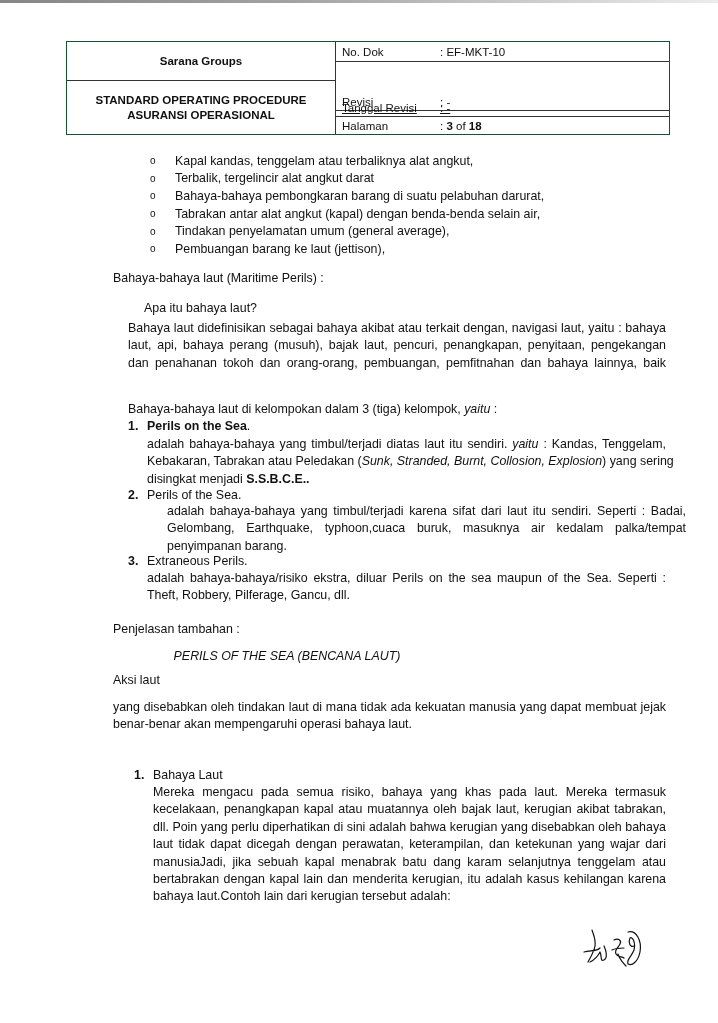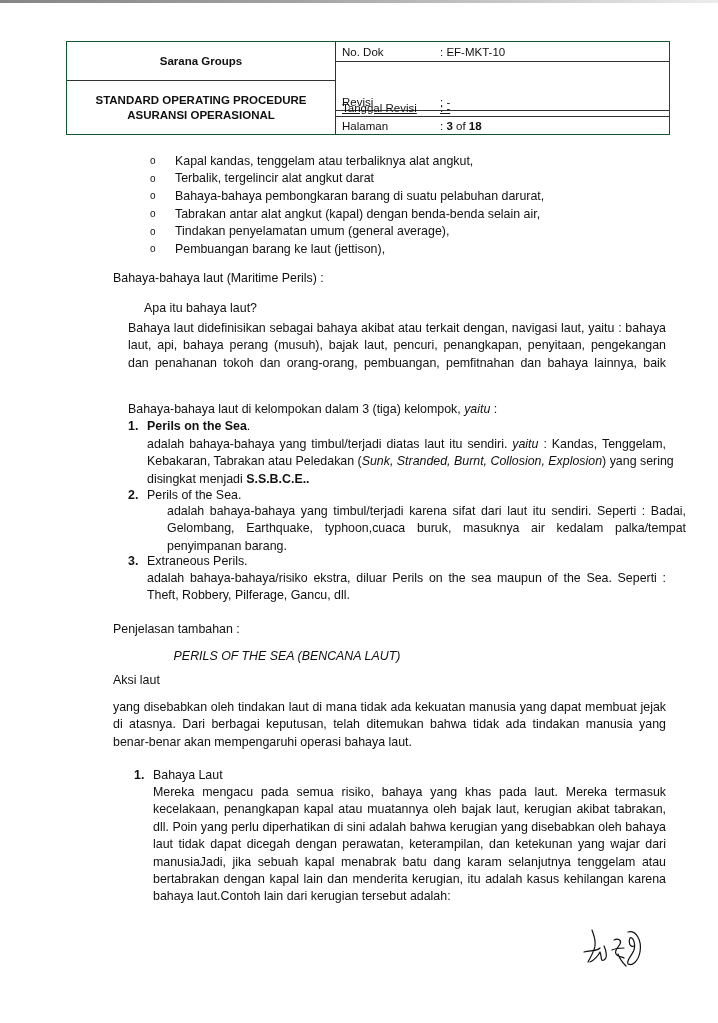--- a/index.html
+++ b/index.html
@@ -137,21 +137,20 @@
   <span class="ln">adalah bahaya-bahaya/risiko ekstra, diluar Perils on the sea maupun of the Sea. Seperti :</span>
   <span class="ln last">Theft, Robbery, Pilferage, Gancu, dll.</span>
 </div>
 
 <div class="t" style="left:113px;top:621px;">Penjelasan tambahan :</div>
 <div class="t bold ital" style="left:0;width:574px;text-align:center;top:648px;">PERILS OF THE SEA (BENCANA LAUT)</div>
 <div class="t bold" style="left:113px;top:672px;">Aksi laut</div>
 
 <div class="p" style="left:113px;top:699px;width:553px;">
   <span class="ln">yang disebabkan oleh tindakan laut di mana tidak ada kekuatan manusia yang dapat membuat jejak</span>
-  <span class="ln">di atasnya. Dari berbagai keputusan, telah ditemukan bahwa tidak ada tindakan manusia yang</span>
   <span class="ln last">benar-benar akan mempengaruhi operasi bahaya laut.</span>
 </div>
 
 <div class="num" style="left:134px;top:767px;line-height:17px;">1.</div>
 <div class="t bold" style="left:153px;top:767px;">Bahaya Laut</div>
 <div class="p" style="left:153px;top:784px;width:513px;">
   <span class="ln">Mereka mengacu pada semua risiko, bahaya yang khas pada laut. Mereka termasuk</span>
   <span class="ln">kecelakaan, penangkapan kapal atau muatannya oleh bajak laut, kerugian akibat tabrakan,</span>
   <span class="ln">dll. Poin yang perlu diperhatikan di sini adalah bahwa kerugian yang disebabkan oleh bahaya</span>
   <span class="ln">laut tidak dapat dicegah dengan perawatan, keterampilan, dan ketekunan yang wajar dari</span>

